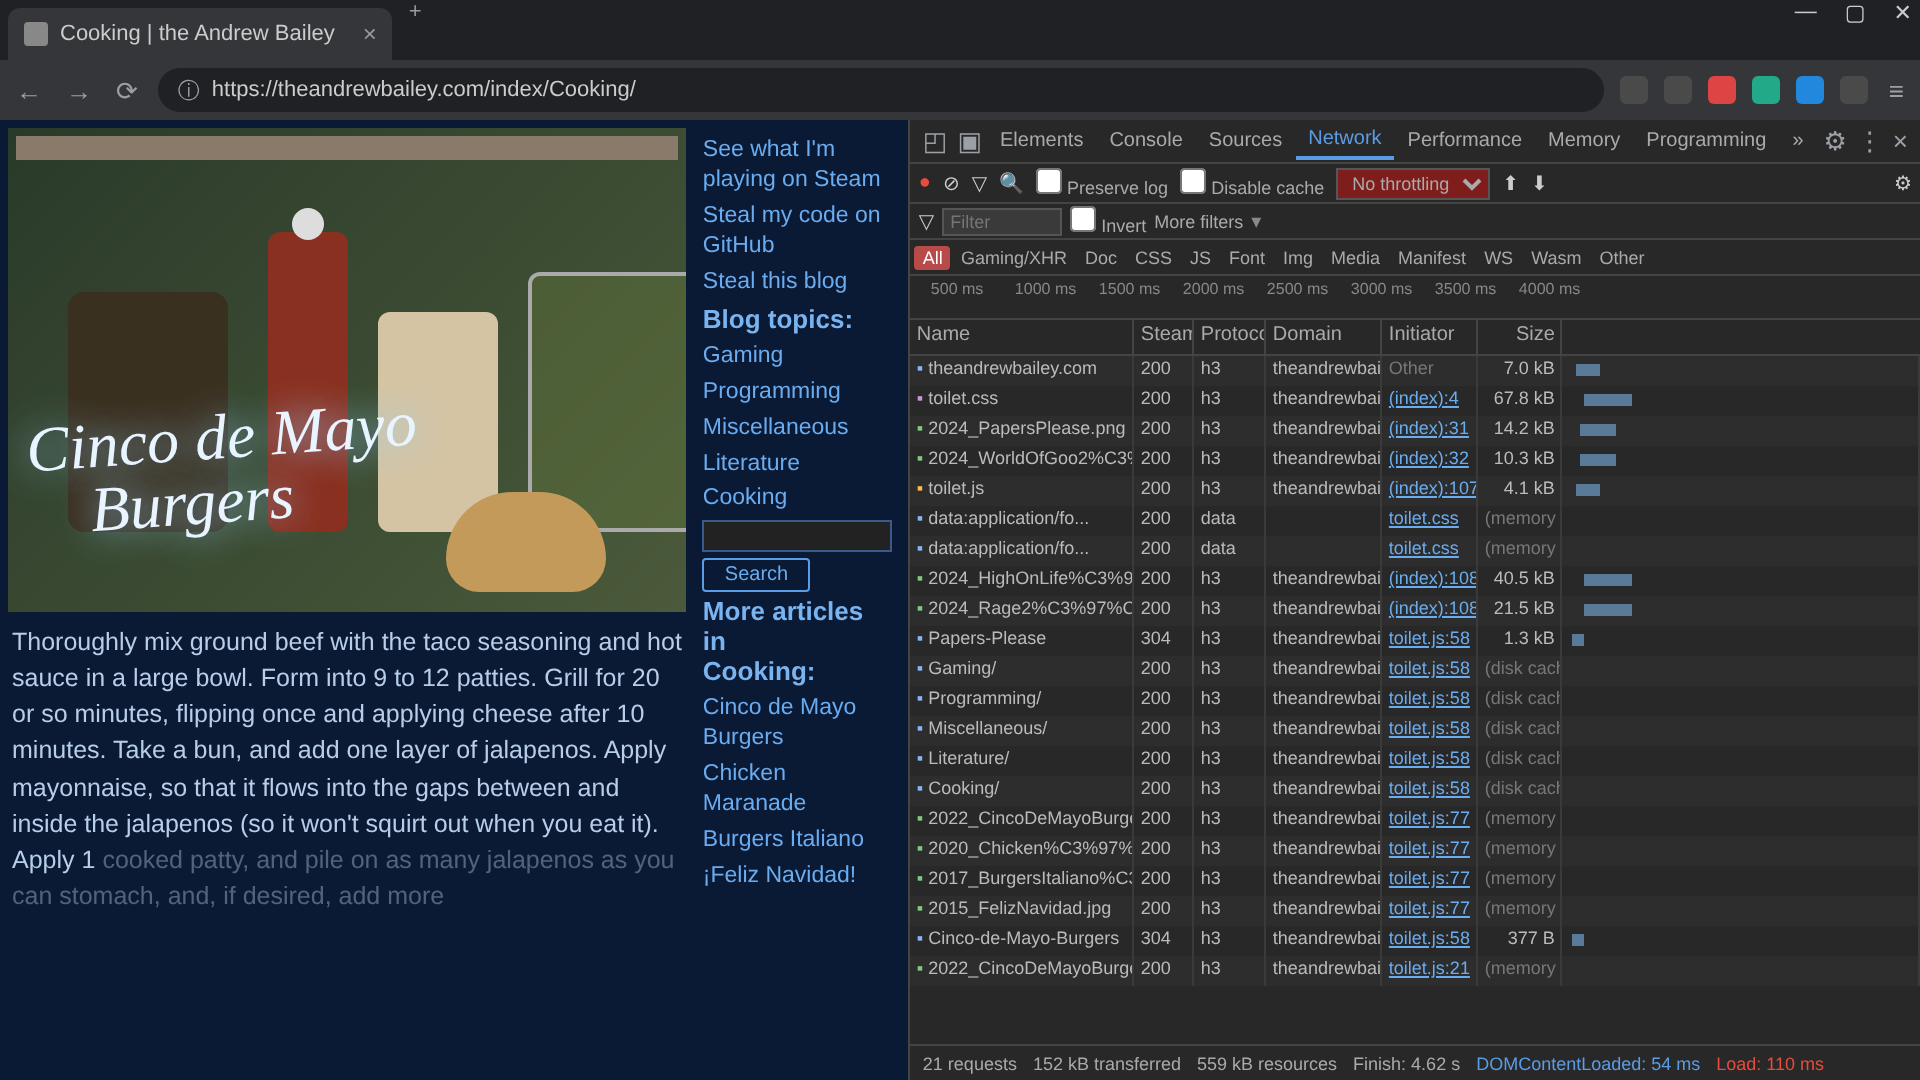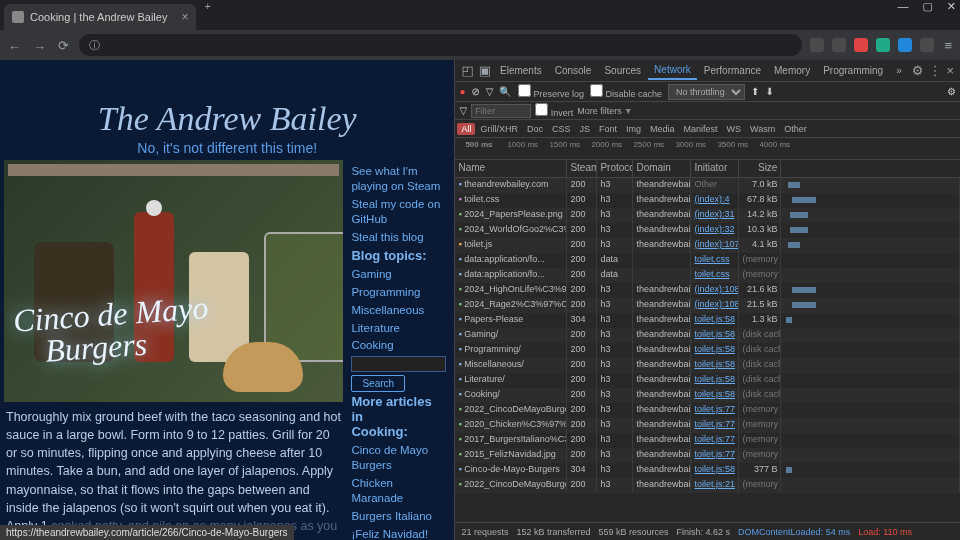--- a/index.html
+++ b/index.html
@@ -41,21 +41,21 @@
 .search-box{width:95px;height:16px;background:#222;border:1px solid #3a5a8a;margin:3px 0}
 .search-btn{background:#0a1a35;border:1px solid #5a9ce6;color:#6aacf0;padding:2px 10px;font-size:10px;border-radius:2px}
 .status-bar{position:absolute;bottom:0;left:0;background:#3a3a3a;color:#ddd;font-size:10px;padding:2px 6px}
 .devtools{flex:1;background:#282828;display:flex;flex-direction:column;font-size:10px;border-left:1px solid #444}
 .dt-tabs{display:flex;height:22px;align-items:center;border-bottom:1px solid #444;padding:0 4px;gap:1px}
 .dt-tab{padding:3px 6px;color:#aaa;font-size:10px}
 .dt-tab.active{color:#5a9ce6;border-bottom:2px solid #5a9ce6}
 .dt-spacer{flex:1}
 .dt-toolbar{display:flex;height:20px;align-items:center;padding:0 4px;gap:6px;border-bottom:1px solid #444}
 .dt-check{font-size:9px;color:#aaa}
-.dt-select{background:#404040;color:#aaa;font-size:9px;padding:1px 3px;border:1px solid #555}
+.dt-select{background:#7f1d1d;color:#aaa;font-size:9px;padding:1px 3px;border:1px solid #555}
 .dt-filter-row{display:flex;height:18px;align-items:center;padding:0 4px;gap:4px;border-bottom:1px solid #444}
 .dt-filter-input{background:#3a3a3a;border:1px solid #555;height:14px;width:60px;color:#aaa;font-size:9px;padding:0 3px}
 .dt-types{display:flex;height:18px;align-items:center;padding:0 2px;gap:1px;border-bottom:1px solid #444}
 .dt-type{padding:1px 4px;color:#aaa;font-size:9px}
 .dt-type.active{background:#b84a4a;color:#fff;border-radius:2px}
 .dt-timeline{height:22px;border-bottom:1px solid #444;position:relative;background:#282828;font-size:8px;color:#888}
 .dt-timeline span{position:absolute;top:2px}
 .dt-headers{display:flex;height:18px;border-bottom:1px solid #444;font-size:10px;color:#aaa}
 .dt-headers>div{border-right:1px solid #444;padding:2px 3px;overflow:hidden}
 .dt-rows{flex:1;overflow-y:auto}
@@ -85,38 +85,35 @@
     <span>✕</span>
   </div>
 </div>
 
 <div class="toolbar">
   <span class="nav-btn">←</span>
   <span class="nav-btn">→</span>
   <span class="nav-btn">⟳</span>
   <div class="url-bar">
     <span class="url-secure">ⓘ</span>
+    <span>https://theandrewbailey.com/index/Cooking/</span>
   </div>
   <div class="ext-icons">
     <span class="ext-icon" style="background:#4a4a4a"></span>
     <span class="ext-icon" style="background:#4a4a4a"></span>
     <span class="ext-icon" style="background:#d44"></span>
     <span class="ext-icon" style="background:#2a8"></span>
     <span class="ext-icon" style="background:#28d"></span>
     <span class="ext-icon" style="background:#4a4a4a"></span>
     <span class="nav-btn">≡</span>
   </div>
 </div>
 
 <div class="main">
   <div class="page">
-    <div class="site-header">
-      <div class="site-title">The Andrew Bailey</div>
-      <div class="site-tagline">No, it's not different this time!</div>
-    </div>
     <div class="content">
       <div class="article">
         <div class="hero">
           <div class="counter"></div>
           <div class="jar1"></div>
           <div class="bottle">
               <div class="cap"></div>
             </div>
           <div class="jar2"></div>
           <div class="jar3"></div>
@@ -127,21 +124,20 @@
           </div>
         </div>
         <div class="article-text">
           <span>Thoroughly mix ground beef with the taco seasoning and hot sauce in a large bowl. Form into 9 to 12 patties. Grill for 20 or so minutes, flipping once and applying cheese after 10 minutes. Take a bun, and add one layer of jalapenos. Apply mayonnaise, so that it flows into the gaps between and inside the jalapenos (so it won't squirt out when you eat it). Apply 1</span>
           <span class="faded">cooked patty, and pile on as many jalapenos as you can stomach, and, if desired, add more</span>
         </div>
 
       </div>
       <div class="sidebar" id="sidebar"><a>See what I'm playing on Steam</a><a>Steal my code on GitHub</a><a>Steal this blog</a><h3>Blog topics:</h3><a>Gaming</a><a>Programming</a><a>Miscellaneous</a><a>Literature</a><a>Cooking</a><div class="search-box"></div><button class="search-btn">Search</button><h3>More articles in<br>Cooking:</h3><a>Cinco de Mayo Burgers</a><a>Chicken Maranade</a><a>Burgers Italiano</a><a>¡Feliz Navidad!</a></div>
     </div>
-    <div class="status-bar">https://theandrewbailey.com/article/266/Cinco-de-Mayo-Burgers</div>
   </div>
 
   <div class="devtools">
     <div class="dt-tabs" id="dt-tabs">
       <span class="nav-btn">◰</span>
       <span class="nav-btn">▣</span>
     <span class="dt-tab">Elements</span>
         <span class="dt-tab">Console</span>
         <span class="dt-tab">Sources</span>
         <span class="dt-tab active">Network</span>
@@ -169,34 +165,34 @@
     </div>
     <div class="dt-filter-row">
       <span>▽</span>
       <input class="dt-filter-input" placeholder="Filter" style="">
       <label class="dt-check"><input type="checkbox" style=""> <span>Invert</span></label>
       <span class="dt-check">More filters</span> 
         <span style="color:#888">▾</span>
     </div>
     <div class="dt-types" id="dt-types">
         <span class="dt-type active">All</span>
-        <span class="dt-type">Grill/XHR</span>
+        <span class="dt-type">Gaming/XHR</span>
         <span class="dt-type">Doc</span>
         <span class="dt-type">CSS</span>
         <span class="dt-type">JS</span>
         <span class="dt-type">Font</span>
         <span class="dt-type">Img</span>
         <span class="dt-type">Media</span>
         <span class="dt-type">Manifest</span>
         <span class="dt-type">WS</span>
         <span class="dt-type">Wasm</span>
         <span class="dt-type">Other</span>
       </div>
     <div class="dt-timeline" id="dt-timeline">
-        <span style="left: 10px; font-weight: bold;">500 ms</span>
+        <span style="left: 10px;">500 ms</span>
         <span style="left: 52px;">1000 ms</span>
         <span style="left: 94px;">1500 ms</span>
         <span style="left: 136px; text-align: center;">2000 ms</span>
         <span style="left: 178px;">2500 ms</span>
         <span style="left: 220px;">3000 ms</span>
         <span style="left: 262px;">3500 ms</span>
         <span style="left: 304px;">4000 ms</span>
       </div>
     <div class="dt-headers" id="dt-headers">
         <div class="c-name">Name</div>
@@ -279,21 +275,21 @@
           <div class="c-init"><span class="init-link">toilet.css</span></div>
           <div class="c-size dim">(memory ...</div>
           <div class="c-wf"></div>
         </div>
         <div class="dt-row">
           <div class="c-name"><span class="fi-img">▪</span> 2024_HighOnLife%C3%97%C2...</div>
           <div class="c-status">200</div>
           <div class="c-proto">h3</div>
           <div class="c-domain">theandrewbail...</div>
           <div class="c-init"><span class="init-link">(index):108</span></div>
-          <div class="c-size">21.6 kB</div>
+          <div class="c-size">40.5 kB</div>
           <div class="c-wf">
             <div class="wf-bar" style="width: 24px; margin-left: 8px;"></div>
           </div>
         </div>
         <div class="dt-row">
           <div class="c-name"><span class="fi-img">▪</span> 2024_Rage2%C3%97%C2%B0...</div>
           <div class="c-status">200</div>
           <div class="c-proto">h3</div>
           <div class="c-domain">theandrewbail...</div>
           <div class="c-init"><span class="init-link">(index):108</span></div>

